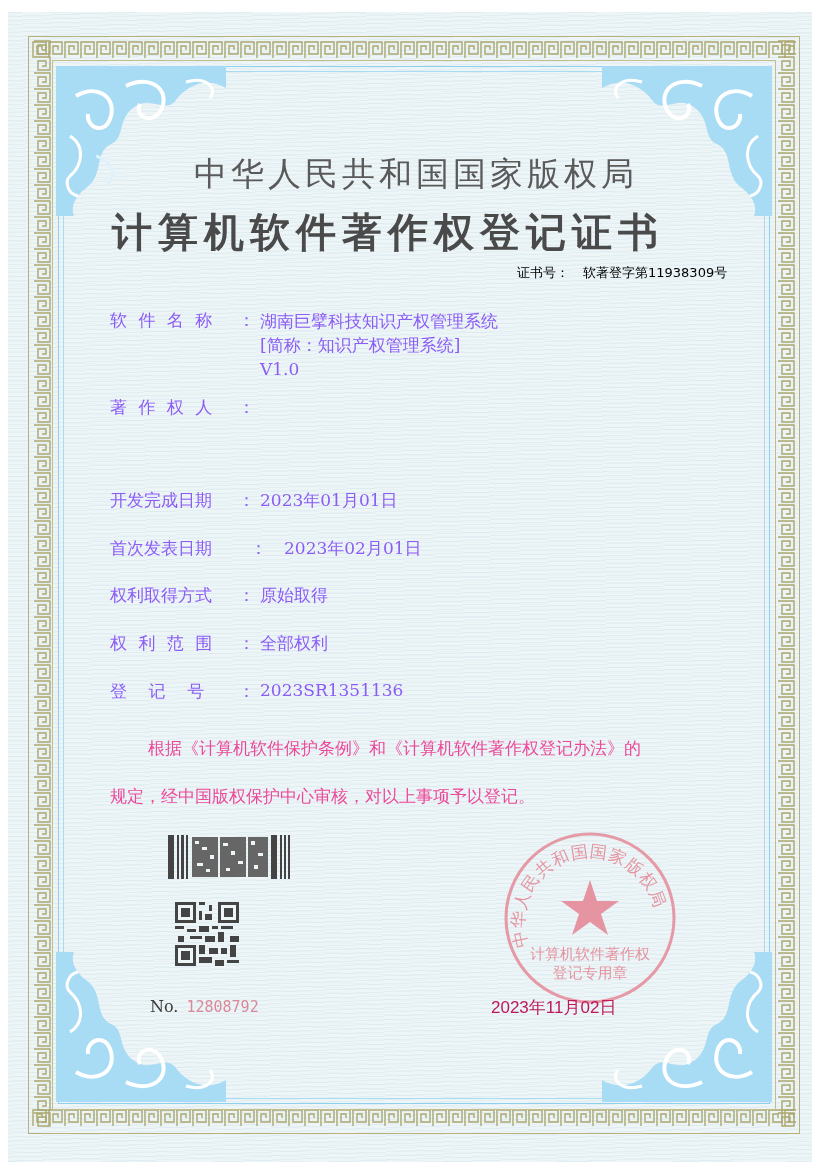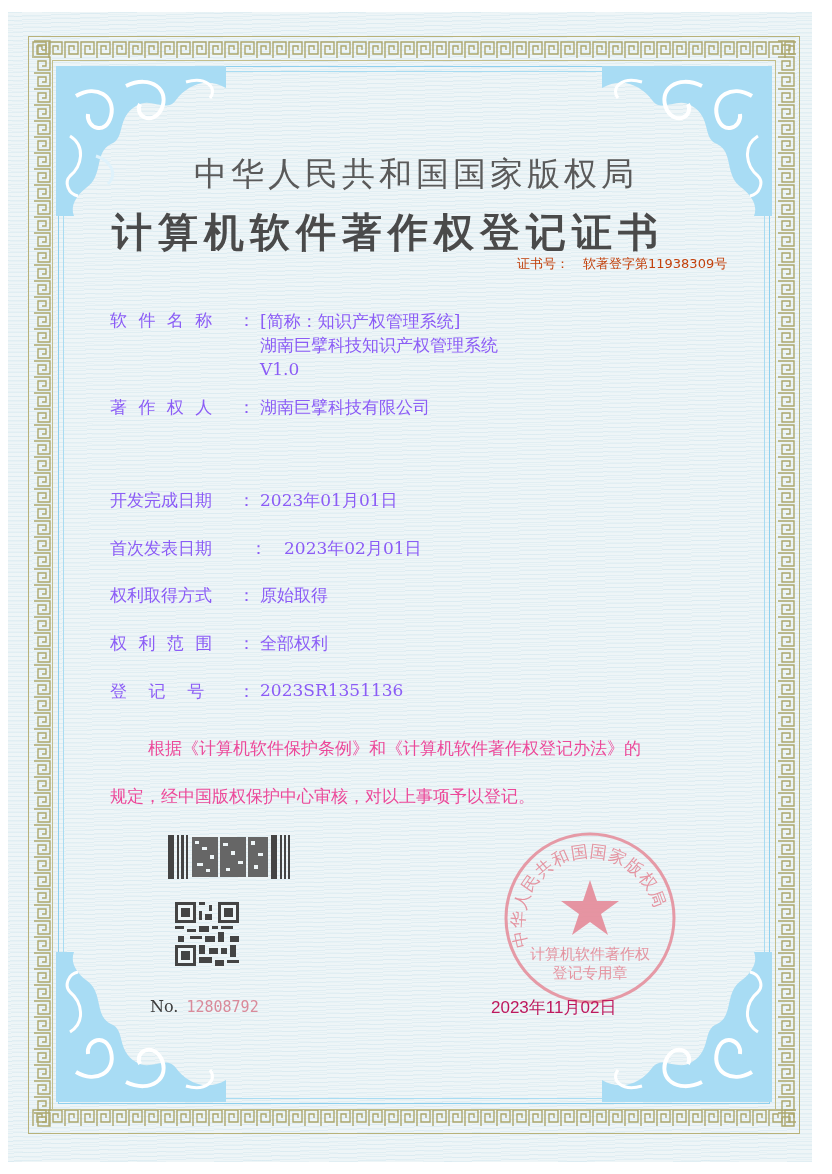--- a/index.html
+++ b/index.html
@@ -40,21 +40,21 @@
 
   .title-1 {
     position: absolute; left: 0; width: 832px; top: 152px; text-align: center;
     font-size: 33px; color: #5a5a5a; letter-spacing: 4px; font-family: "DejaVu Sans", "Liberation Sans", sans-serif;
   }
   .title-2 {
     position: absolute; left: 0; width: 776px; top: 205px; text-align: center;
     font-size: 40px; color: #4a4a4a; letter-spacing: 6px; font-weight: bold;
   }
   .cert-no {
-    position: absolute; left: 517px; top: 255px; font-size: 13px; color: #c2410c;
+    position: absolute; left: 517px; top: 264px; font-size: 13px; color: #000000;
     font-family: "DejaVu Sans", "Liberation Sans", sans-serif;
   }
   .cert-no .lbl { margin-right: 14px; }
 
   .field { position: absolute; left: 110px; font-size: 17px; color: #8b5cf6; display: flex; }
   .field .lines { display: flex; flex-direction: column; line-height: 24px; }
   .lab { display: inline-block; width: 128px; letter-spacing: 0; }
   .colon { display: inline-block; width: 22px; }
 
   .para {
@@ -156,30 +156,29 @@
 <div class="title-1">中华人民共和国国家版权局</div>
 <div class="title-2">计算机软件著作权登记证书</div>
 <div class="cert-no">
   <span class="lbl">证书号：</span><span>软著登字第11938309号</span>
 </div>
 
 <div class="field" style="top:309px;">
   <span class="lab" style="letter-spacing:3px;">软 件 名 称</span>
     <span class="colon">：</span>
   <div class="lines">
+    <span>湖南巨擘科技知识产权管理系统</span>
     <span>[简称：知识产权管理系统]</span>
-    <span>湖南巨擘科技知识产权管理系统</span>
     <span>V1.0</span>
   </div>
 </div>
 
 <div class="field" style="top:396px;">
   <span class="lab" style="letter-spacing:3px;">著 作 权 人</span>
     <span class="colon">：</span>
-  <span>湖南巨擘科技有限公司</span>
 </div>
 
 <div class="field" style="top:489px;">
   <span class="lab">开发完成日期</span>
     <span class="colon">：</span>
   <span>2023年01月01日</span>
 </div>
 
 <div class="field" style="top:537px;gap:12px;">
   <span class="lab">首次发表日期</span>

